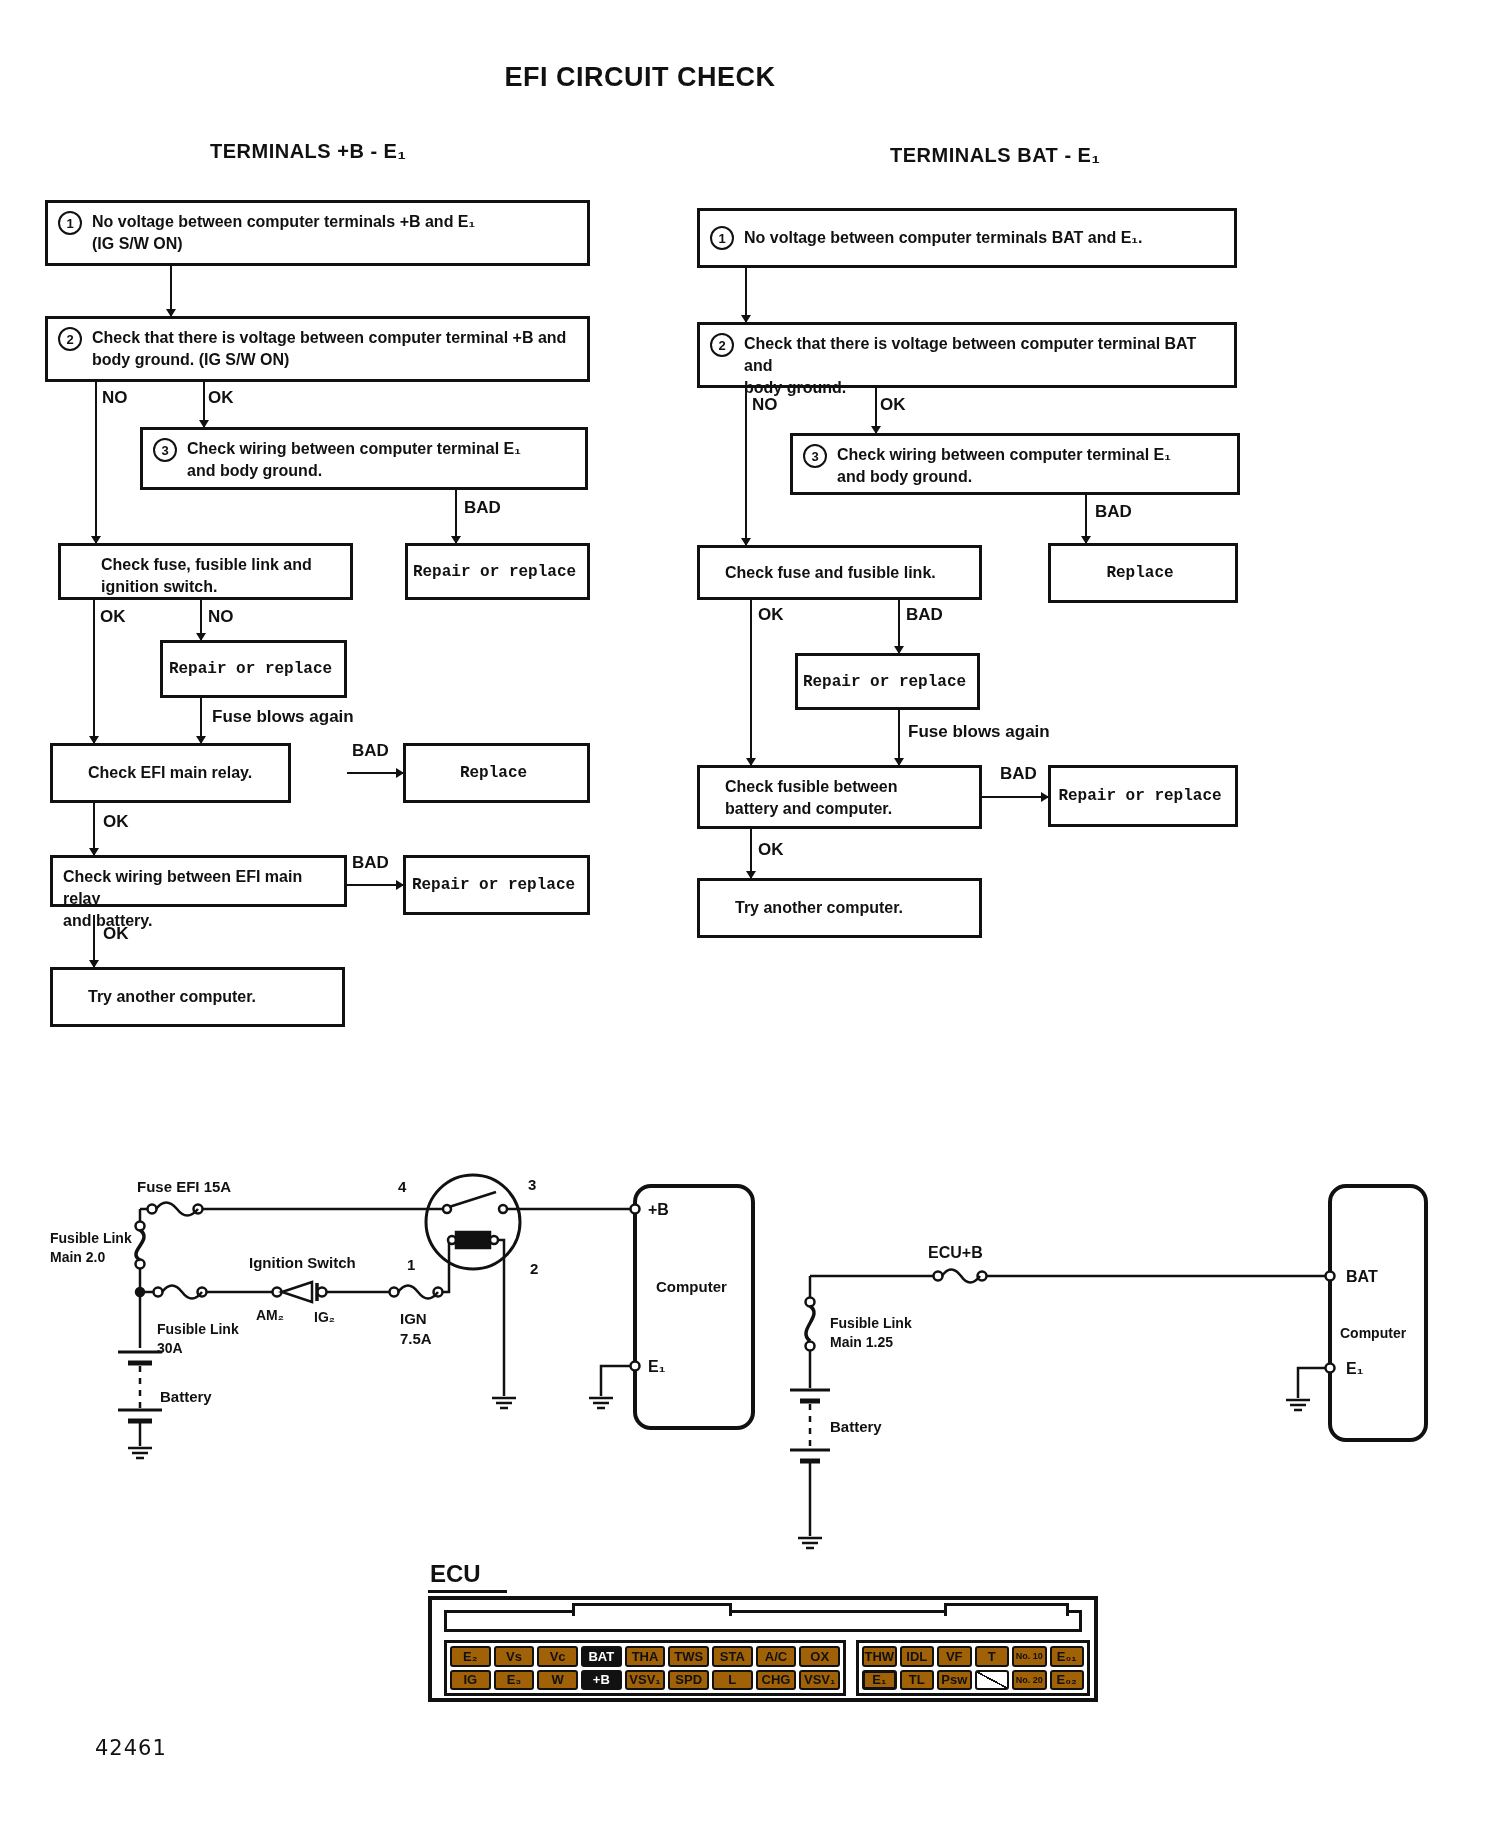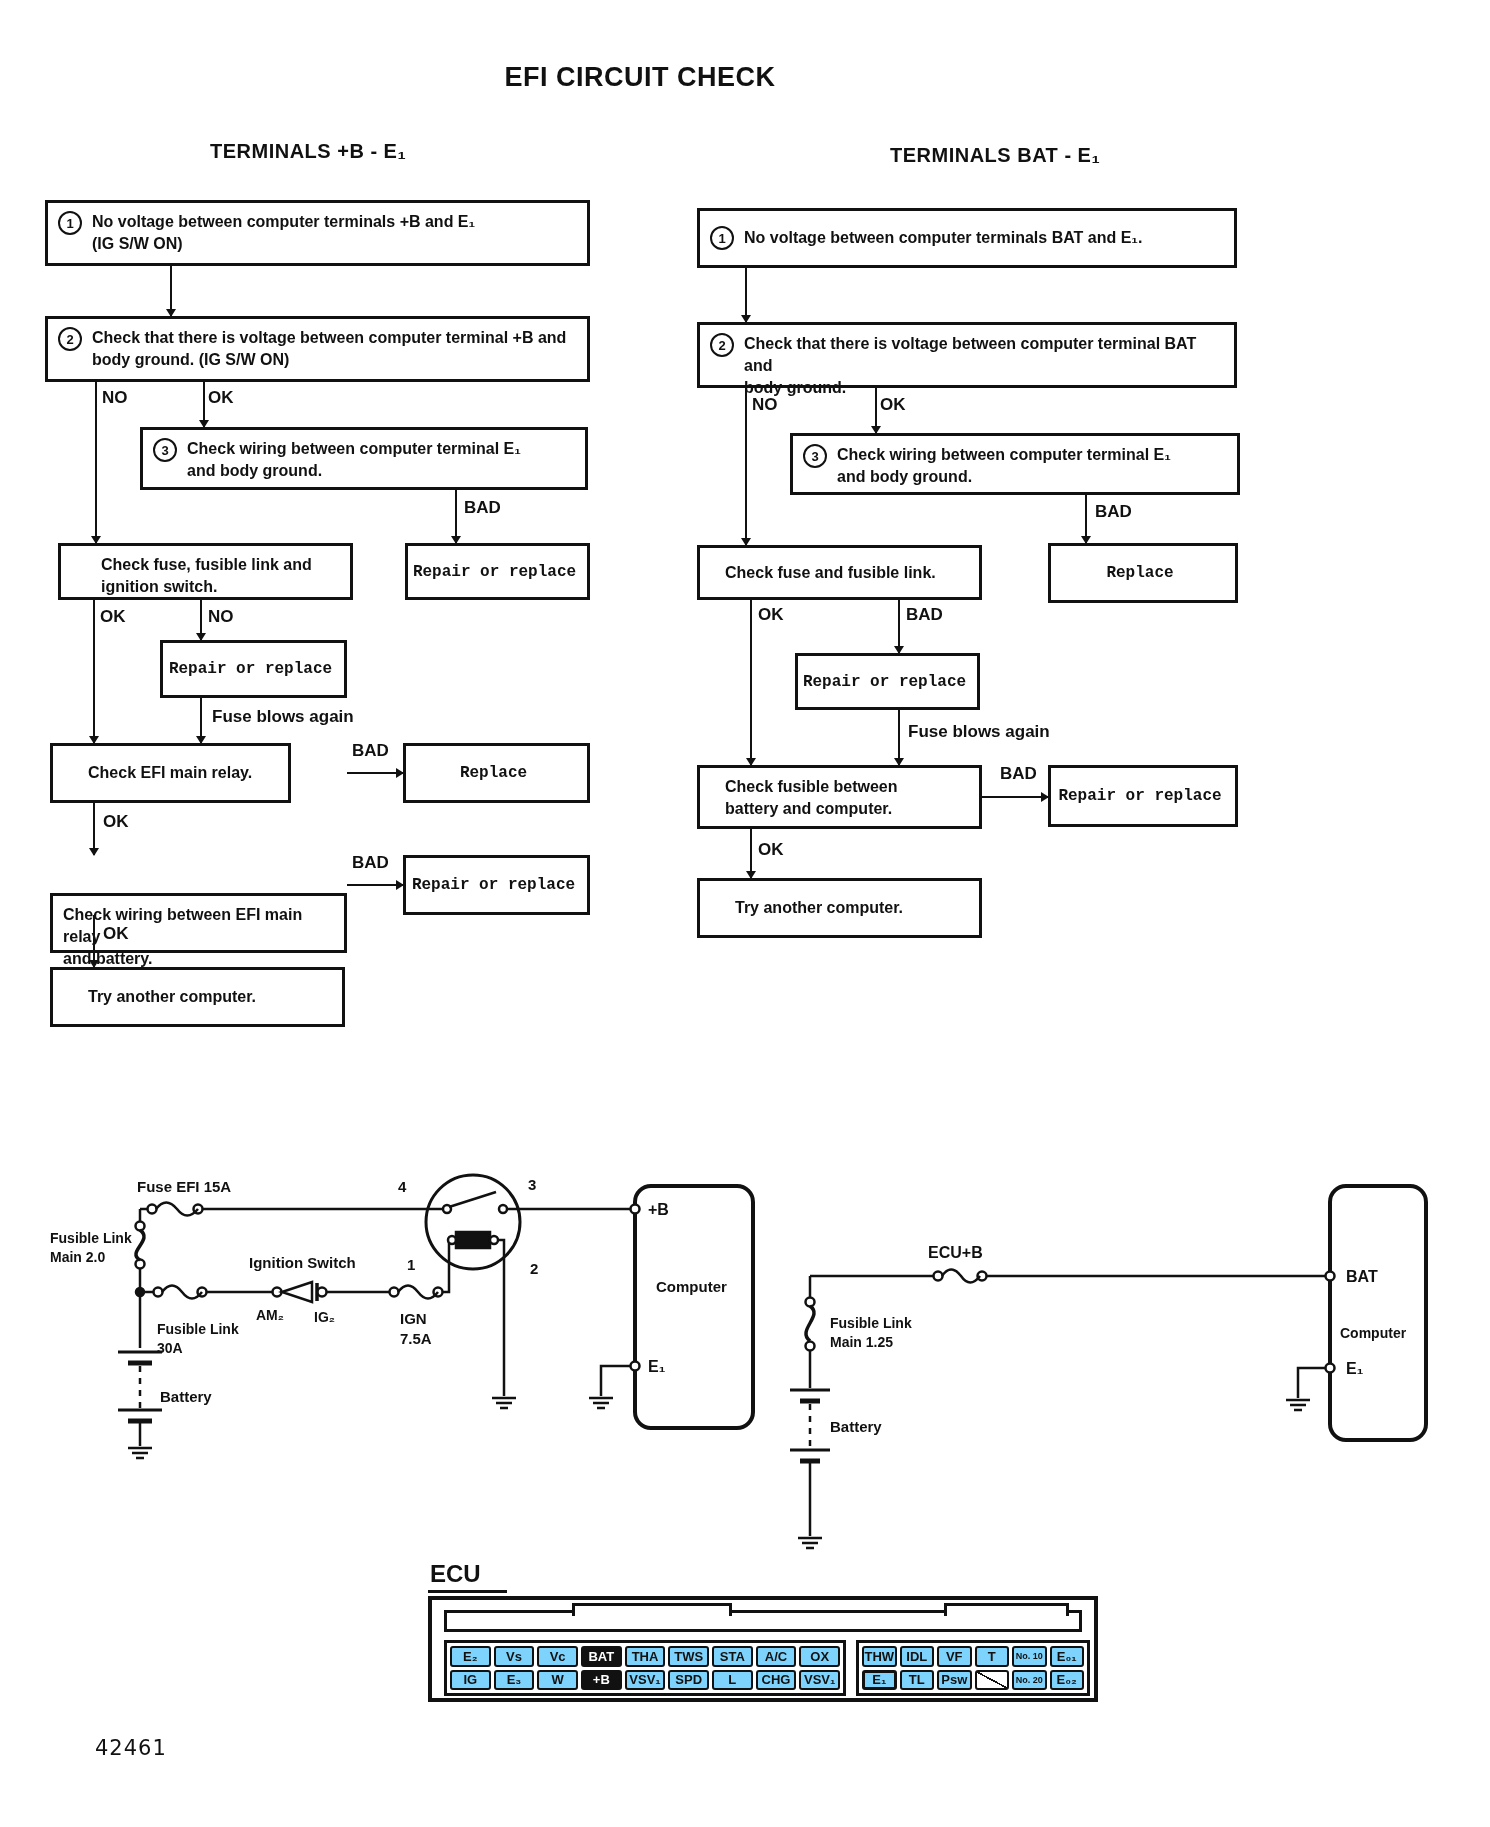--- a/index.html
+++ b/index.html
@@ -21,21 +21,21 @@
   svg text.t16{font-size:16px;}
   svg text.t14{font-size:14px;}
   
   .ecu-label{font:bold 24px "Liberation Sans",sans-serif;border-bottom:3px solid #111;display:inline-block;padding:0 26px 2px 2px;}
   .ecu-outer{position:absolute;border:4px solid #111;box-sizing:border-box;background:#fff;}
   .ecu-strip{position:absolute;border:3px solid #111;box-sizing:border-box;background:#fff;}
   .ecu-tab{position:absolute;border:3px solid #111;border-bottom:none;box-sizing:border-box;background:#fff;}
   .ecu-grid{position:absolute;border:3px solid #111;box-sizing:border-box;display:grid;grid-template-rows:1fr 1fr;gap:3px;padding:3px;background:#fff;}
   .ga{grid-template-columns:repeat(9,1fr);}
   .gb{grid-template-columns:repeat(6,1fr);}
-  .cell{border:2px solid #111;border-radius:3px;display:flex;align-items:center;justify-content:center;font:bold 13px "Liberation Sans",sans-serif;box-sizing:border-box;background:#7dd3fc;white-space:nowrap;overflow:hidden;}
+  .cell{border:2px solid #111;border-radius:3px;display:flex;align-items:center;justify-content:center;font:bold 13px "Liberation Sans",sans-serif;box-sizing:border-box;background:#a16207;white-space:nowrap;overflow:hidden;}
   .cell.inv{background:#111;color:#fff;}
   .cell.hv{border-width:3px;}
   .cell.tiny{font-size:9px;}
   .cell.slash{background:linear-gradient(to top right,#fff 47%,#111 47%,#111 53%,#fff 53%);}
   .fignum{font:400 21px "DejaVu Sans",sans-serif;letter-spacing:1px;}
 </style>
 </head>
 <body>
 
 <div id="page">
@@ -115,21 +115,21 @@
   <div class="hl" style="left:347px;top:772px;width:56px;"></div>
   <div class="arrr" style="left:396px;top:768px;"></div>
   <div class="fcbox ctr" style="left:403px;top:743px;width:187px;height:60px;">
     <span>Replace</span>
   </div>
 
   <div class="elabel" style="left:103px;top:812px;">OK</div>
   <div class="vl" style="left:93px;top:803px;height:52px;"></div>
   <div class="arrd" style="left:89px;top:848px;"></div>
 
-  <div class="fcbox top" style="left:50px;top:855px;width:297px;height:60px;margin-top:38px;">
+  <div class="fcbox top" style="left:50px;top:855px;width:297px;height:52px;">
     <span>
       <span style="display:block">Check wiring between EFI main relay</span>
       <span style="display:block">and battery.</span>
     </span>
   </div>
   <div class="elabel" style="left:352px;top:853px;">BAD</div>
   <div class="hl" style="left:347px;top:884px;width:56px;"></div>
   <div class="arrr" style="left:396px;top:880px;"></div>
   <div class="fcbox ctr" style="left:403px;top:855px;width:187px;height:60px;">
     <span>Repair or replace</span>

